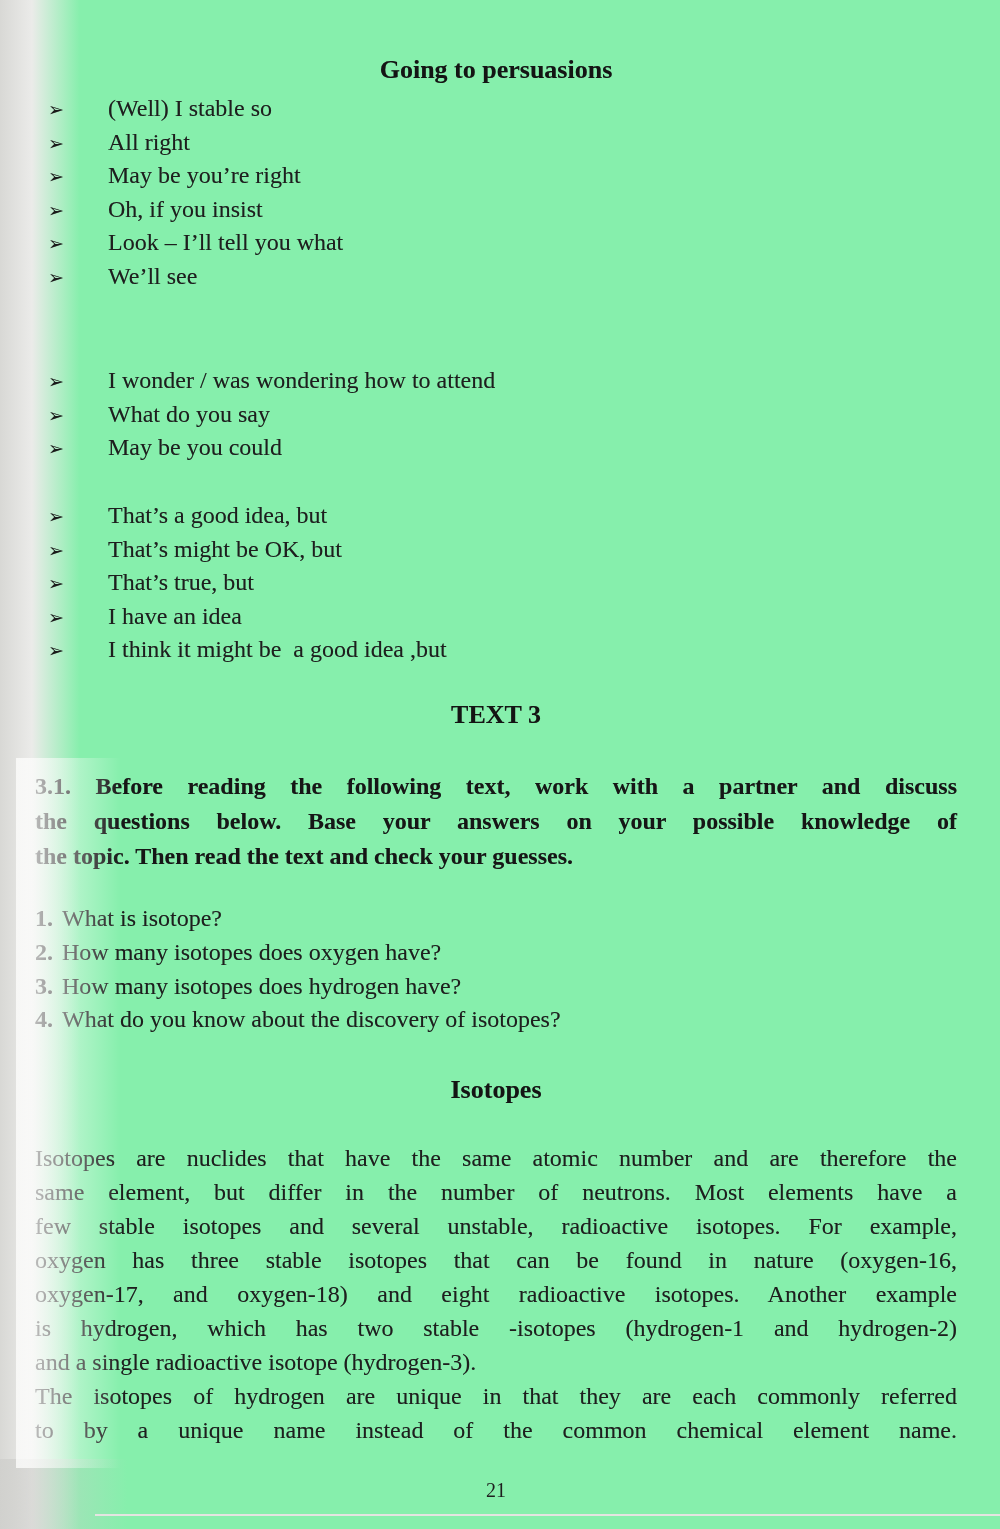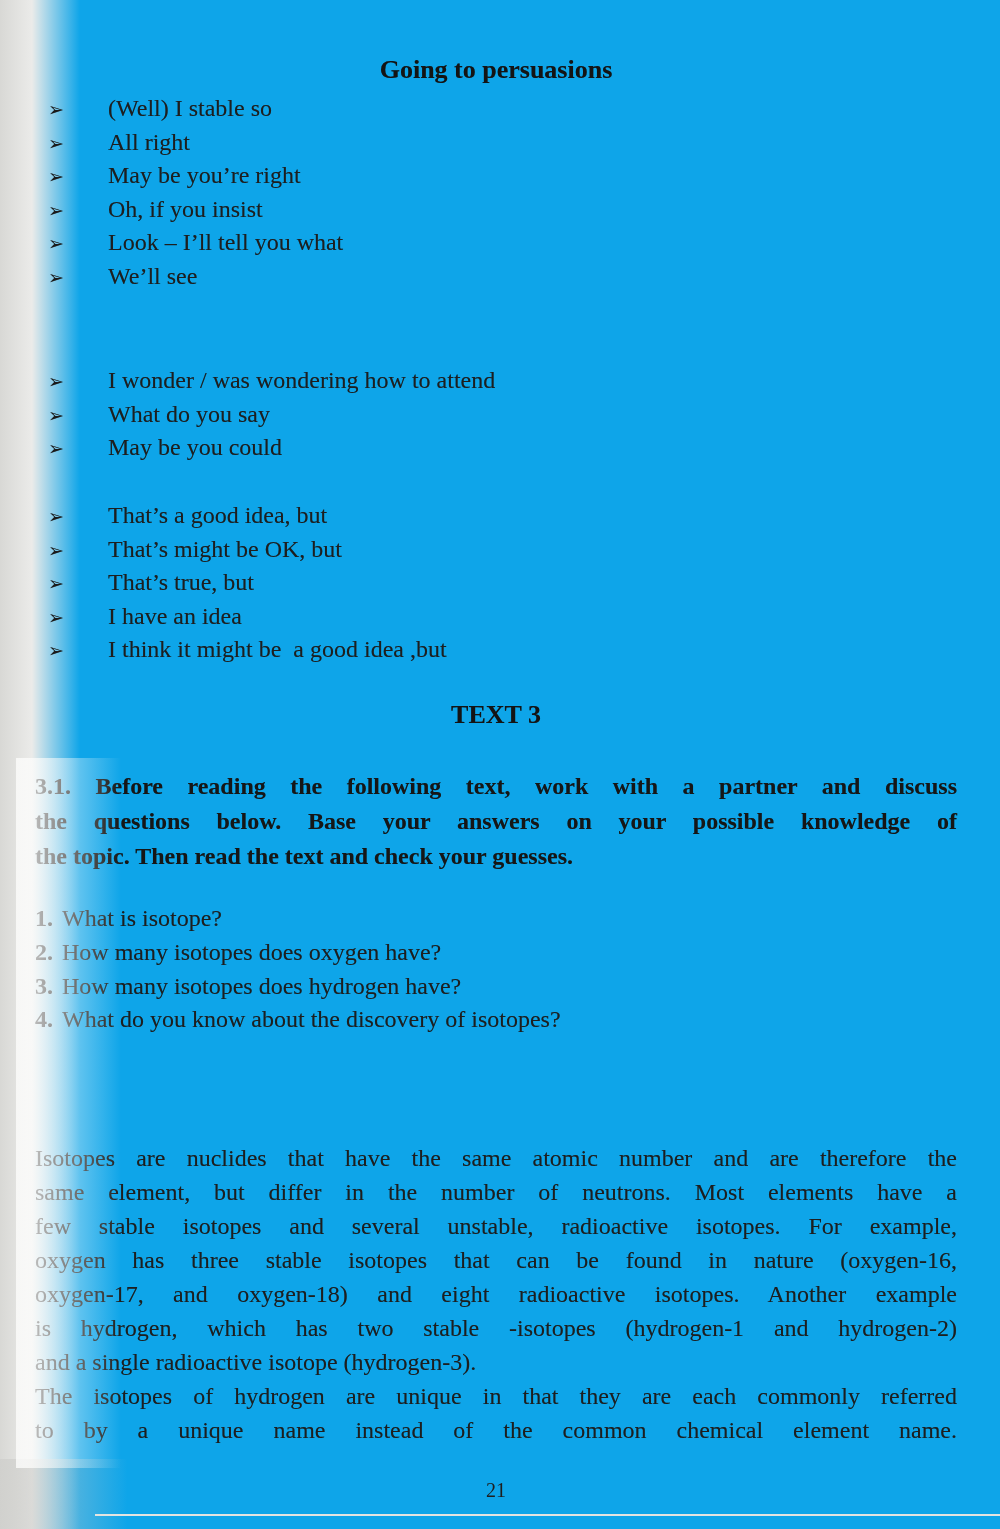--- a/index.html
+++ b/index.html
@@ -5,21 +5,21 @@
 <style>
   html, body {
     margin: 0;
     padding: 0;
     background: #ffffff;
   }
   .page {
     position: relative;
     width: 1000px;
     height: 1529px;
-    background: #0ea5e9;
+    background: #86efac;
     overflow: hidden;
     font-family: "Liberation Serif", serif;
     color: #1e1e1e;
   }
   
   .edge-shadow {
     position: absolute;
     left: 0; top: 0;
     width: 80px; height: 1529px;
     background: linear-gradient(to right, #d8d8d5 0%, #ebebe9 40%, rgba(253,253,252,0) 100%);
@@ -213,20 +213,21 @@
       <span class="q-num">2.</span><span>How many isotopes does oxygen have?</span>
     </div>
     <div class="q-line">
       <span class="q-num">3.</span><span>How many isotopes does hydrogen have?</span>
     </div>
     <div class="q-line">
       <span class="q-num">4.</span><span>What do you know about the discovery of isotopes?</span>
     </div>
   </div>
 
+  <div class="abs center-head italic" style="top:1075px;">Isotopes</div>
 
   <div class="abs textblock reading" style="top:1141px;">
     <div>
       <div class="jline">Isotopes are nuclides that have the same atomic number and are therefore the</div>
       <div class="jline">same element, but differ in the number of neutrons. Most elements have a</div>
       <div class="jline">few stable isotopes and several unstable, radioactive isotopes. For example,</div>
       <div class="jline">oxygen has three stable isotopes that can be found in nature (oxygen-16,</div>
       <div class="jline">oxygen-17, and oxygen-18) and eight radioactive isotopes. Another example</div>
       <div class="jline">is hydrogen, which has two stable -isotopes (hydrogen-1 and hydrogen-2)</div>
       <div class="jline endline">and a single radioactive isotope (hydrogen-3).</div>

